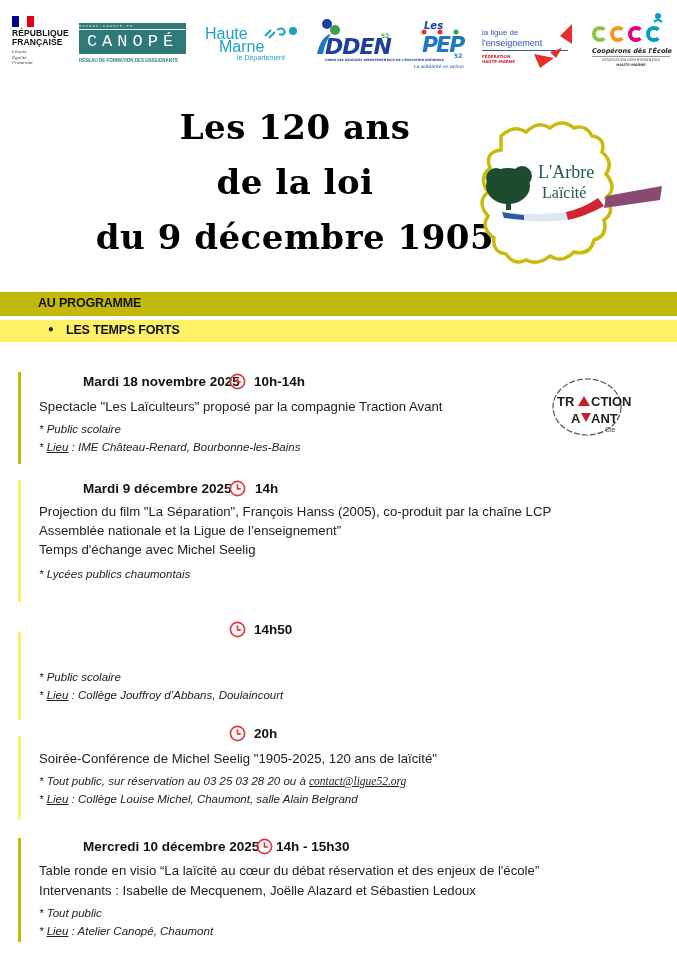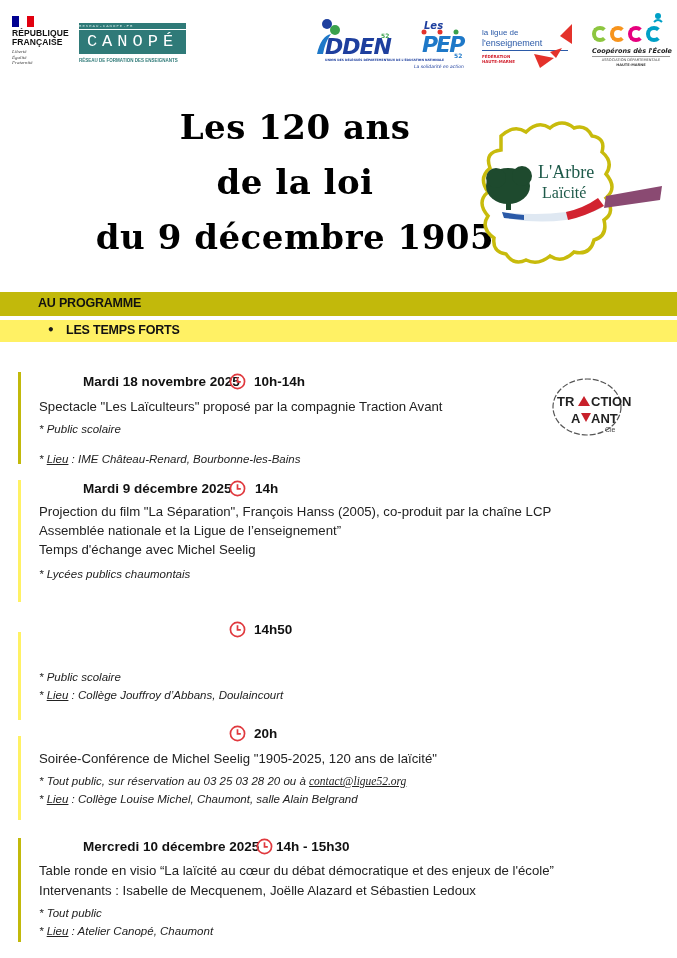--- a/index.html
+++ b/index.html
@@ -92,20 +92,29 @@
       <div>Fraternité</div>
     </div>
   </div>
 
   <div class="canope">
     <div class="canope-top">RESEAU-CANOPE.FR</div>
     <div class="canope-main">CANOPÉ</div>
     <div class="canope-sub">RÉSEAU DE FORMATION DES ENSEIGNANTS</div>
   </div>
 
+  <div class="hm">
+    <div class="hm-l1">Haute</div>
+    <div class="hm-l2">Marne</div>
+    <svg class="abs" style="left:58px;top:2px;" width="36" height="18" viewBox="0 0 36 18">
+      <path d="M2 12 L8 6 M6 14 L12 8 M14 6 Q20 2 22 8 Q20 12 16 10" stroke="#1ea2c2" stroke-width="2" fill="none"></path>
+      <circle cx="30" cy="7" r="4" fill="#1ea2c2"></circle>
+    </svg>
+    <div class="hm-l3">le Département</div>
+  </div>
 
   <div class="dden">
     <svg class="abs" style="left:0;top:0;" width="30" height="40" viewBox="0 0 30 40">
       <circle cx="12" cy="6" r="5" fill="#1e3f9e"></circle>
       <circle cx="20" cy="12" r="5" fill="#3aa14d"></circle>
       <path d="M2 36 Q6 18 16 16 Q10 24 8 36 Z" fill="#1e78c8"></path>
     </svg>
     <div class="dden-text">DDEN</div>
     <div class="dden-num">52</div>
     <div class="dden-sub">UNION DES DÉLÉGUÉS DÉPARTEMENTAUX DE L'ÉDUCATION NATIONALE</div>
@@ -193,21 +202,21 @@
 <div class="event" style="top:372px;width:520px;height:92px;">
   <div class="vbar" style="height:92px;background:#c2b90b;"></div>
   <div class="ev-head" style="top:2px;">Mardi 18 novembre 2025</div>
   <svg class="clock" style="left:211px;top:1px;" viewBox="0 0 18 18">
     <circle cx="9" cy="9" r="7.5" fill="none" stroke="#e0393e" stroke-width="1.8"></circle>
     <path d="M9 4.5 V9.5 H12.5" fill="none" stroke="#e0393e" stroke-width="1.8"></path>
   </svg>
   <div class="time" style="left:236px;top:2px;">10h-14h</div>
   <div class="desc" style="top:25px;">Spectacle "Les Laïculteurs" proposé par la compagnie Traction Avant</div>
   <div class="note" style="top:49px;">* Public scolaire</div>
-  <div class="note" style="top:67px;margin-top:12px;"><span>* </span><span class="u">Lieu</span><span> : IME Château-Renard, Bourbonne-les-Bains</span></div>
+  <div class="note" style="top:67px;"><span>* </span><span class="u">Lieu</span><span> : IME Château-Renard, Bourbonne-les-Bains</span></div>
 </div>
 
 <div class="traction">
   <svg width="92" height="62" viewBox="0 0 92 62">
     <ellipse cx="40" cy="31" rx="34" ry="28" fill="none" stroke="#555" stroke-width="1.2" stroke-dasharray="6 2"></ellipse>
     <text x="10" y="30" font-family="Liberation Sans, sans-serif" font-weight="bold" font-size="13" fill="#222">TR</text>
     <polygon points="37,20 43,30 31,30" fill="#c8202a"></polygon>
     <text x="44" y="30" font-family="Liberation Sans, sans-serif" font-weight="bold" font-size="13" fill="#222">CTION</text>
     <text x="24" y="47" font-family="Liberation Sans, sans-serif" font-weight="bold" font-size="13" fill="#222">A</text>
     <polygon points="34,37 44,37 39,46" fill="#c8202a"></polygon>
@@ -254,17 +263,17 @@
 </div>
 
 <div class="event" style="top:838px;width:640px;height:104px;">
   <div class="vbar" style="height:104px;background:#c2b90b;"></div>
   <div class="ev-head" style="top:1px;">Mercredi 10 décembre 2025</div>
   <svg class="clock" style="left:238px;top:0px;" viewBox="0 0 18 18">
     <circle cx="9" cy="9" r="7.5" fill="none" stroke="#e0393e" stroke-width="1.8"></circle>
     <path d="M9 4.5 V9.5 H12.5" fill="none" stroke="#e0393e" stroke-width="1.8"></path>
   </svg>
   <div class="time" style="left:258px;top:1px;">14h - 15h30</div>
-  <div class="desc" style="top:23px;">Table ronde en visio “La laïcité au cœur du débat démocratique et des enjeux de l'école”</div>
+  <div class="desc" style="top:23px;">Table ronde en visio “La laïcité au cœur du débat réservation et des enjeux de l'école”</div>
   <div class="desc" style="top:43px;">Intervenants : Isabelle de Mecquenem, Joëlle Alazard et Sébastien Ledoux</div>
   <div class="note" style="top:67px;">* Tout public</div>
   <div class="note" style="top:85px;"><span>* </span><span class="u">Lieu</span><span> : Atelier Canopé, Chaumont</span></div>
 </div>
 
 </body></html>

